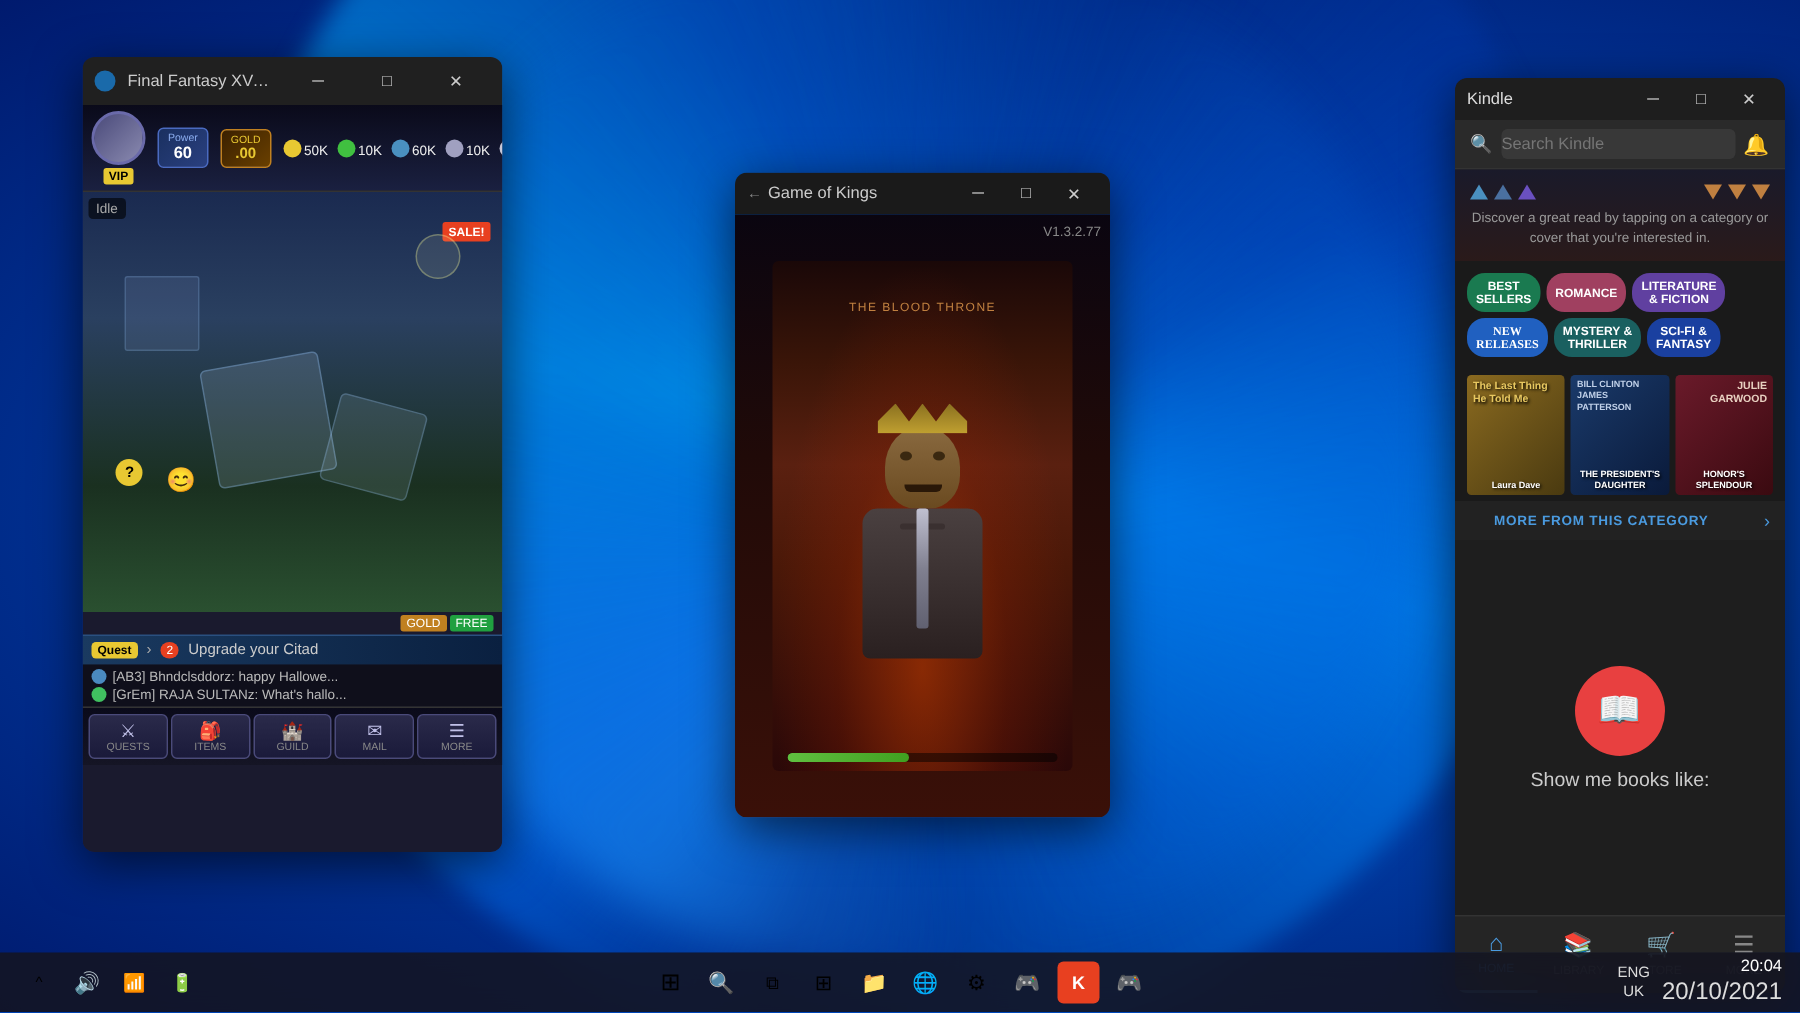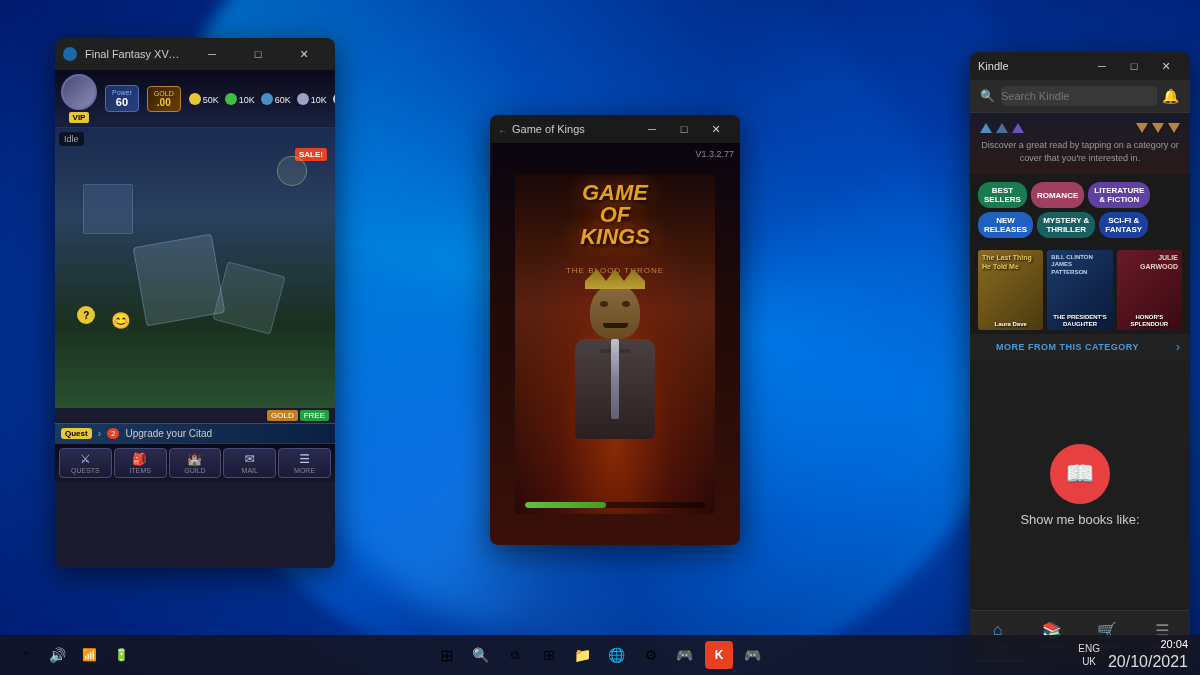--- a/index.html
+++ b/index.html
@@ -581,21 +581,21 @@
       padding: 4px 6px;
       border-radius: 12px;
       cursor: pointer;
       font-weight: 600;
       text-align: center;
       border: none;
     }
     .category-btn.teal { background: #1a7a50; }
     .category-btn.pink { background: #a04060; }
     .category-btn.purple { background: #6040a0; }
-    .category-btn.blue { background: #2060c0; }
+    .category-btn.blue { background: #2060c0; font-family: Liberation Serif, serif; }
     .category-btn.dark-teal { background: #1a6060; }
     .category-btn.dark-blue { background: #1a40a0; }
 
     .kindle-books {
       padding: 4px 8px;
       display: flex;
       gap: 4px;
     }
     .book-cover {
       flex: 1;
@@ -772,20 +772,30 @@
       <span class="free-tag">FREE</span>
     </div>
 
     <div class="ffxv-quest">
       <span class="quest-badge">Quest</span>
       <span class="quest-arrow">›</span>
       <span class="quest-num">2</span>
       <span class="quest-text">Upgrade your Citad</span>
     </div>
 
+    <div class="ffxv-chat">
+      <div class="chat-line">
+        <div class="chat-icon blue"></div>
+        <span style="font-size:9px;color:#bbb;overflow:hidden;white-space:nowrap;text-overflow:ellipsis;">[AB3] Bhndclsddorz: happy Hallowe...</span>
+      </div>
+      <div class="chat-line">
+        <div class="chat-icon green"></div>
+        <span style="font-size:9px;color:#bbb;overflow:hidden;white-space:nowrap;text-overflow:ellipsis;">[GrEm] RAJA SULTANz: What's hallo...</span>
+      </div>
+    </div>
 
     <div class="ffxv-bottom">
       <div class="bottom-btn">
         <span class="bottom-btn-icon">⚔</span>
         <span class="bottom-btn-label">QUESTS</span>
       </div>
       <div class="bottom-btn">
         <span class="bottom-btn-icon">🎒</span>
         <span class="bottom-btn-label">ITEMS</span>
       </div>
@@ -814,21 +824,20 @@
       <div class="wc-btn" style="width:32px;height:28px;">□</div>
       <div class="wc-btn close" style="width:32px;height:28px;">✕</div>
     </div>
   </div>
   <div class="gok-content">
     <div class="gok-version">V1.3.2.77</div>
     <div class="gok-warrior">
 
       <div style="position:absolute;inset:0;background:radial-gradient(ellipse at 50% 80%, rgba(255,80,0,0.4) 0%, rgba(180,40,0,0.2) 40%, transparent 70%);"></div>
       <div class="gok-title-text">
-        <div class="game-name">GAME<br>OF<br>KINGS</div>
         <div class="subtitle">THE BLOOD THRONE</div>
       </div>
 
       <div class="warrior-body">
         <div class="w-head">
           <div class="w-crown"></div>
 
           <div style="position:absolute;top:30%;left:20%;width:8px;height:6px;background:#3a2810;border-radius:50%;"></div>
           <div style="position:absolute;top:30%;right:20%;width:8px;height:6px;background:#3a2810;border-radius:50%;"></div>
           <div style="position:absolute;bottom:20%;left:25%;right:25%;height:5px;background:#2a1808;border-radius:0 0 4px 4px;"></div>

